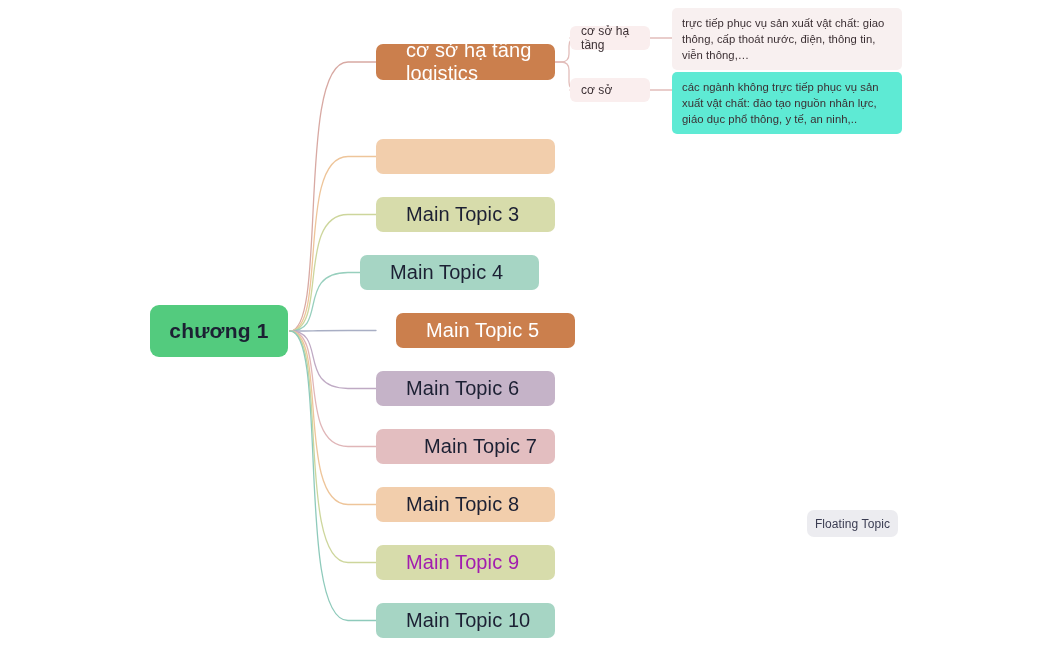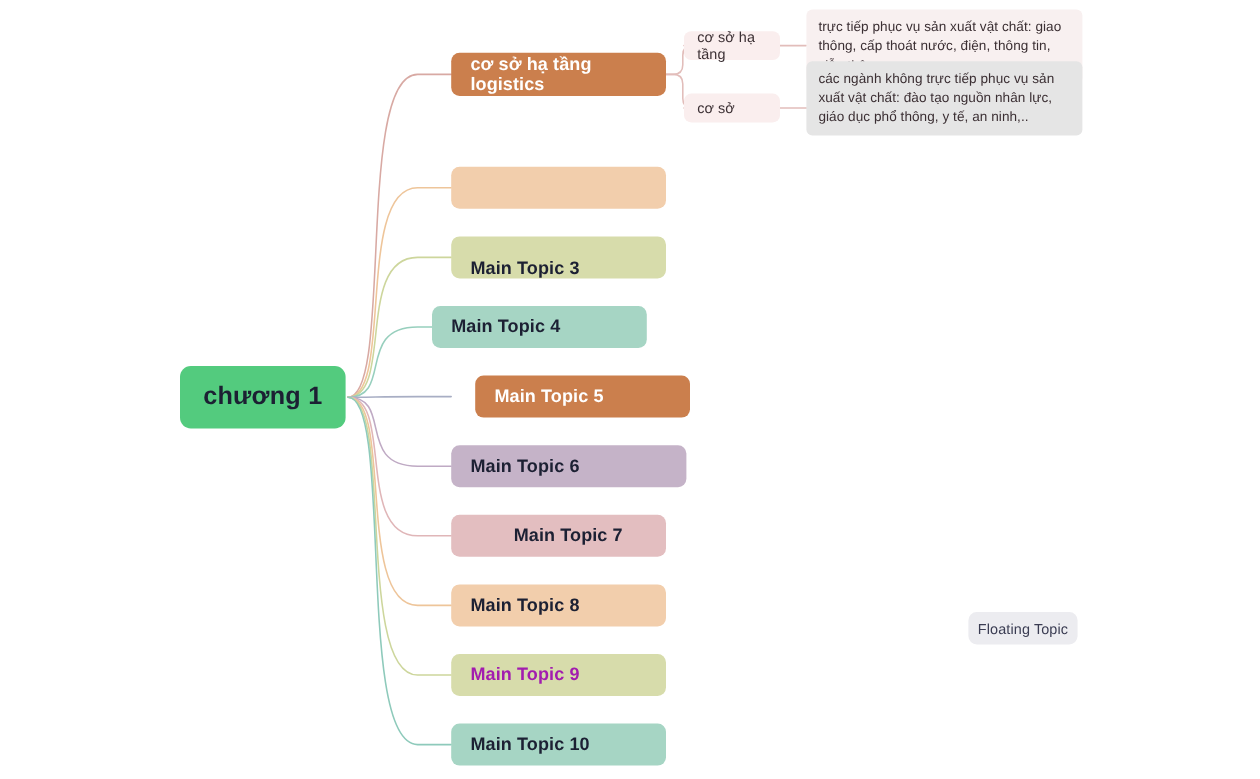--- a/index.html
+++ b/index.html
@@ -35,23 +35,23 @@
   .root-node {
     border-radius: 9px;
     justify-content: center;
     font-size: 21px;
     font-weight: 700;
     letter-spacing: 0.2px;
     color: #1c2033;
   }
   .main-node {
     border-radius: 7px;
-    padding-left: 16px;
-    font-size: 15px;
-    font-weight: 700;
+    padding-left: 30px;
+    font-size: 20px;
+    font-weight: 400;
     letter-spacing: 0.1px;
   }
   .sub-node {
     border-radius: 6px;
     padding-left: 11px;
     font-size: 12px;
     font-weight: 400;
     color: #3b2f33;
     letter-spacing: 0.05px;
   }
@@ -98,30 +98,30 @@
 
   <div class="node root-node" style="left: 150px; top: 305px; width: 138px; height: 52px; background: rgb(83, 203, 126); color: rgb(28, 32, 51);">chương 1</div>
 
   <div id="main-nodes">
       <div class="node main-node" style="left: 376px; top: 44px; width: 179px; height: 36px; background: rgb(203, 127, 77); color: rgb(255, 255, 255);">
         <span>cơ sở hạ tầng logistics</span>
       </div>
       <div class="node main-node" style="left: 376px; top: 139px; width: 179px; height: 35px; background: rgb(242, 206, 172); color: rgb(28, 32, 51);">
         <span></span>
       </div>
-      <div class="node main-node" style="left: 376px; top: 197px; width: 179px; height: 35px; background: rgb(215, 220, 171); color: rgb(28, 32, 51); align-items: flex-end;">
+      <div class="node main-node" style="left: 376px; top: 197px; width: 179px; height: 35px; background: rgb(215, 220, 171); color: rgb(28, 32, 51);">
         <span>Main Topic 3</span>
       </div>
       <div class="node main-node" style="left: 360px; top: 255px; width: 179px; height: 35px; background: rgb(166, 213, 196); color: rgb(28, 32, 51);">
         <span>Main Topic 4</span>
       </div>
       <div class="node main-node" style="left: 376px; top: 313px; width: 179px; height: 35px; background: rgb(203, 127, 77); color: rgb(255, 255, 255); margin-left: 20px;">
         <span>Main Topic 5</span>
       </div>
-      <div class="node main-node" style="left: 376px; top: 371px; width: 196px; height: 35px; background: rgb(197, 179, 200); color: rgb(28, 32, 51);">
+      <div class="node main-node" style="left: 376px; top: 371px; width: 179px; height: 35px; background: rgb(197, 179, 200); color: rgb(28, 32, 51);">
         <span>Main Topic 6</span>
       </div>
       <div class="node main-node" style="left: 376px; top: 429px; width: 179px; height: 35px; background: rgb(227, 190, 192); color: rgb(28, 32, 51); justify-content: center;">
         <span>Main Topic 7</span>
       </div>
       <div class="node main-node" style="left: 376px; top: 487px; width: 179px; height: 35px; background: rgb(242, 206, 172); color: rgb(28, 32, 51);">
         <span>Main Topic 8</span>
       </div>
       <div class="node main-node" style="left: 376px; top: 545px; width: 179px; height: 35px; background: rgb(215, 220, 171); color: #a21caf;">
         <span>Main Topic 9</span>
@@ -131,18 +131,18 @@
       </div>
     </div>
   <div id="sub-nodes">
       <div class="node sub-node" style="left: 570px; top: 26px; width: 80px; height: 24px; background: rgb(250, 238, 238);">
         <span>cơ sở hạ tầng</span>
       </div>
       <div class="node note-node" style="left: 672px; top: 8px; width: 230px; background: rgb(248, 240, 240);">trực tiếp phục vụ sản xuất vật chất: giao thông, cấp thoát nước, điện, thông tin, viễn thông,…</div>
       <div class="node sub-node" style="left: 570px; top: 78px; width: 80px; height: 24px; background: rgb(250, 238, 238);">
         <span>cơ sở</span>
       </div>
-      <div class="node note-node" style="left: 672px; top: 51px; width: 230px; background: #e5e5e5;">các ngành không trực tiếp phục vụ sản xuất vật chất: đào tạo nguồn nhân lực, giáo dục phổ thông, y tế, an ninh,..</div>
+      <div class="node note-node" style="left: 672px; top: 72px; width: 230px; background: #5eead4;">các ngành không trực tiếp phục vụ sản xuất vật chất: đào tạo nguồn nhân lực, giáo dục phổ thông, y tế, an ninh,..</div>
     </div>
 
   <div class="node floating-node" style="left: 807px; top: 510px; width: 91px; height: 27px; background: rgb(236, 236, 240); color: rgb(58, 60, 82);">Floating Topic</div>
 
 </div>
 
 </body></html>

